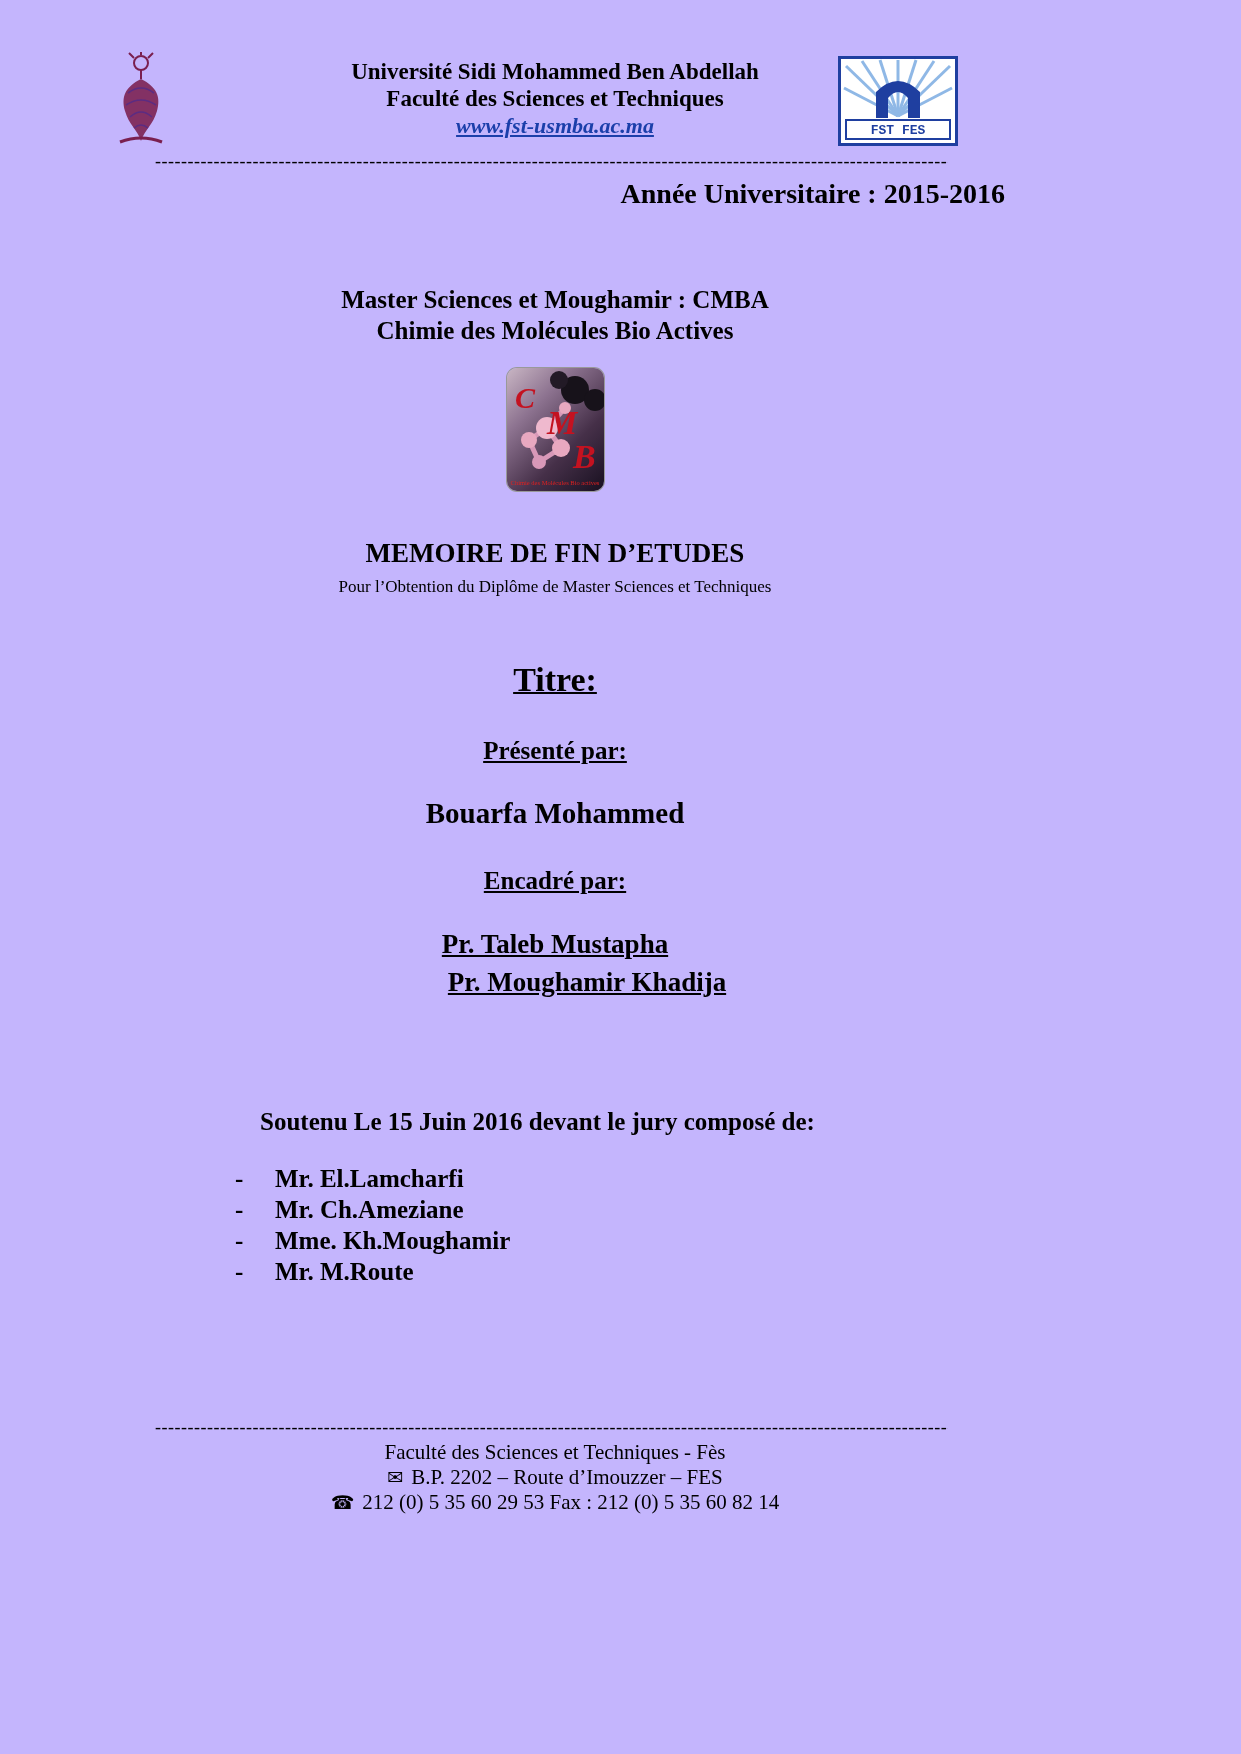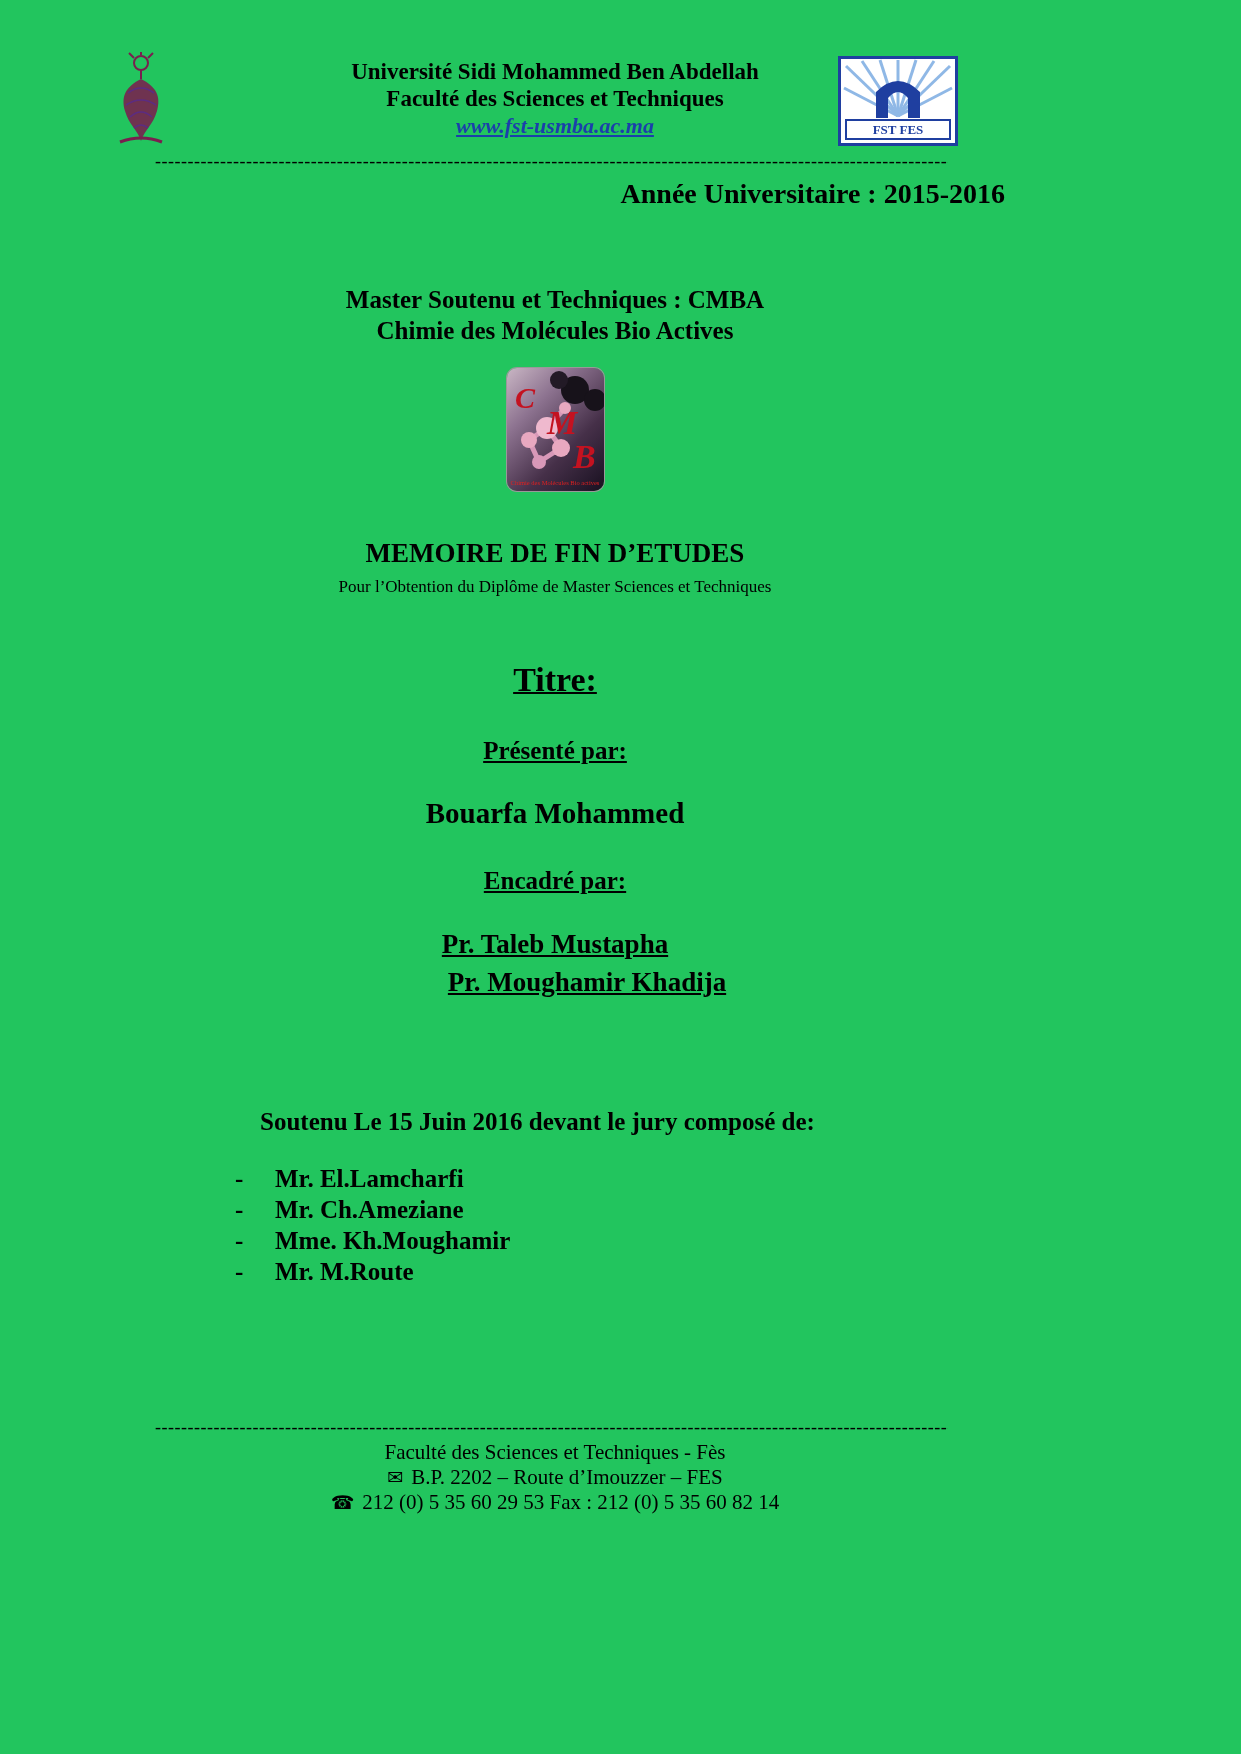--- a/index.html
+++ b/index.html
@@ -1,29 +1,29 @@
 <!DOCTYPE html>
 <html><head>
 <meta charset="utf-8">
 <style>
   * { margin:0; padding:0; box-sizing:border-box; }
   html,body { background:#888; }
   .page {
     position:relative;
     width:1241px; height:1754px;
     margin:0 auto;
-    background:#22c55e;
+    background:#c4b5fd;
     font-family:"Liberation Serif","DejaVu Serif",serif;
     color:#000;
     overflow:hidden;
   }
   
   .header { position:relative; height:152px; }
   .logo-left  { position:absolute; left:106px; top:52px; width:70px; height:97px; }
-  .logo-right { position:absolute; left:838px; top:56px; width:120px; height:90px; }
+  .logo-right { position:absolute; left:838px; top:56px; width:120px; height:90px;font-family:Liberation Mono, monospace; }
   .header-center { position:absolute; left:0; top:58px; width:1110px; text-align:center; }
   .inst-line { font-size:23px; font-weight:bold; line-height:27px; }
   .website   { display:inline-block; font-size:22px; font-weight:bold; font-style:italic;
                color:#1b3faa; text-decoration:underline; line-height:27px; cursor:pointer; }
   .dash-line { margin-left:155px; width:793px; white-space:nowrap; overflow:hidden;
                font-size:18px; line-height:18px; letter-spacing:0.5px; }
   .annee { margin-top:8px; text-align:right; padding-right:236px;
            font-size:28px; font-weight:bold; line-height:32px; }
   
   .content { width:1110px; text-align:center; }
@@ -105,21 +105,21 @@
         <text x="60" y="78" text-anchor="middle" font-size="13" font-weight="bold" fill="#1f3fa0">FST FES</text>
       </svg>
     </div>
   </div>
 
   <div class="dash-line">----------------------------------------------------------------------------------------------------------------------------------------------------------------</div>
   <div class="annee">Année Universitaire : 2015-2016</div>
 
   <div class="content">
 
-    <div class="program-line program-top">Master Soutenu et Techniques : CMBA</div>
+    <div class="program-line program-top">Master Sciences et Moughamir : CMBA</div>
     <div class="program-line">Chimie des Molécules Bio Actives</div>
 
     <div class="cmb-logo">
       <svg viewBox="0 0 97 123" width="97" height="123">
 
         <circle cx="68" cy="22" r="14" fill="#17121a"></circle>
         <circle cx="88" cy="32" r="11" fill="#17121a"></circle>
         <circle cx="52" cy="12" r="9" fill="#221a26"></circle>
 
         <g stroke="#d898b8" stroke-width="5">

